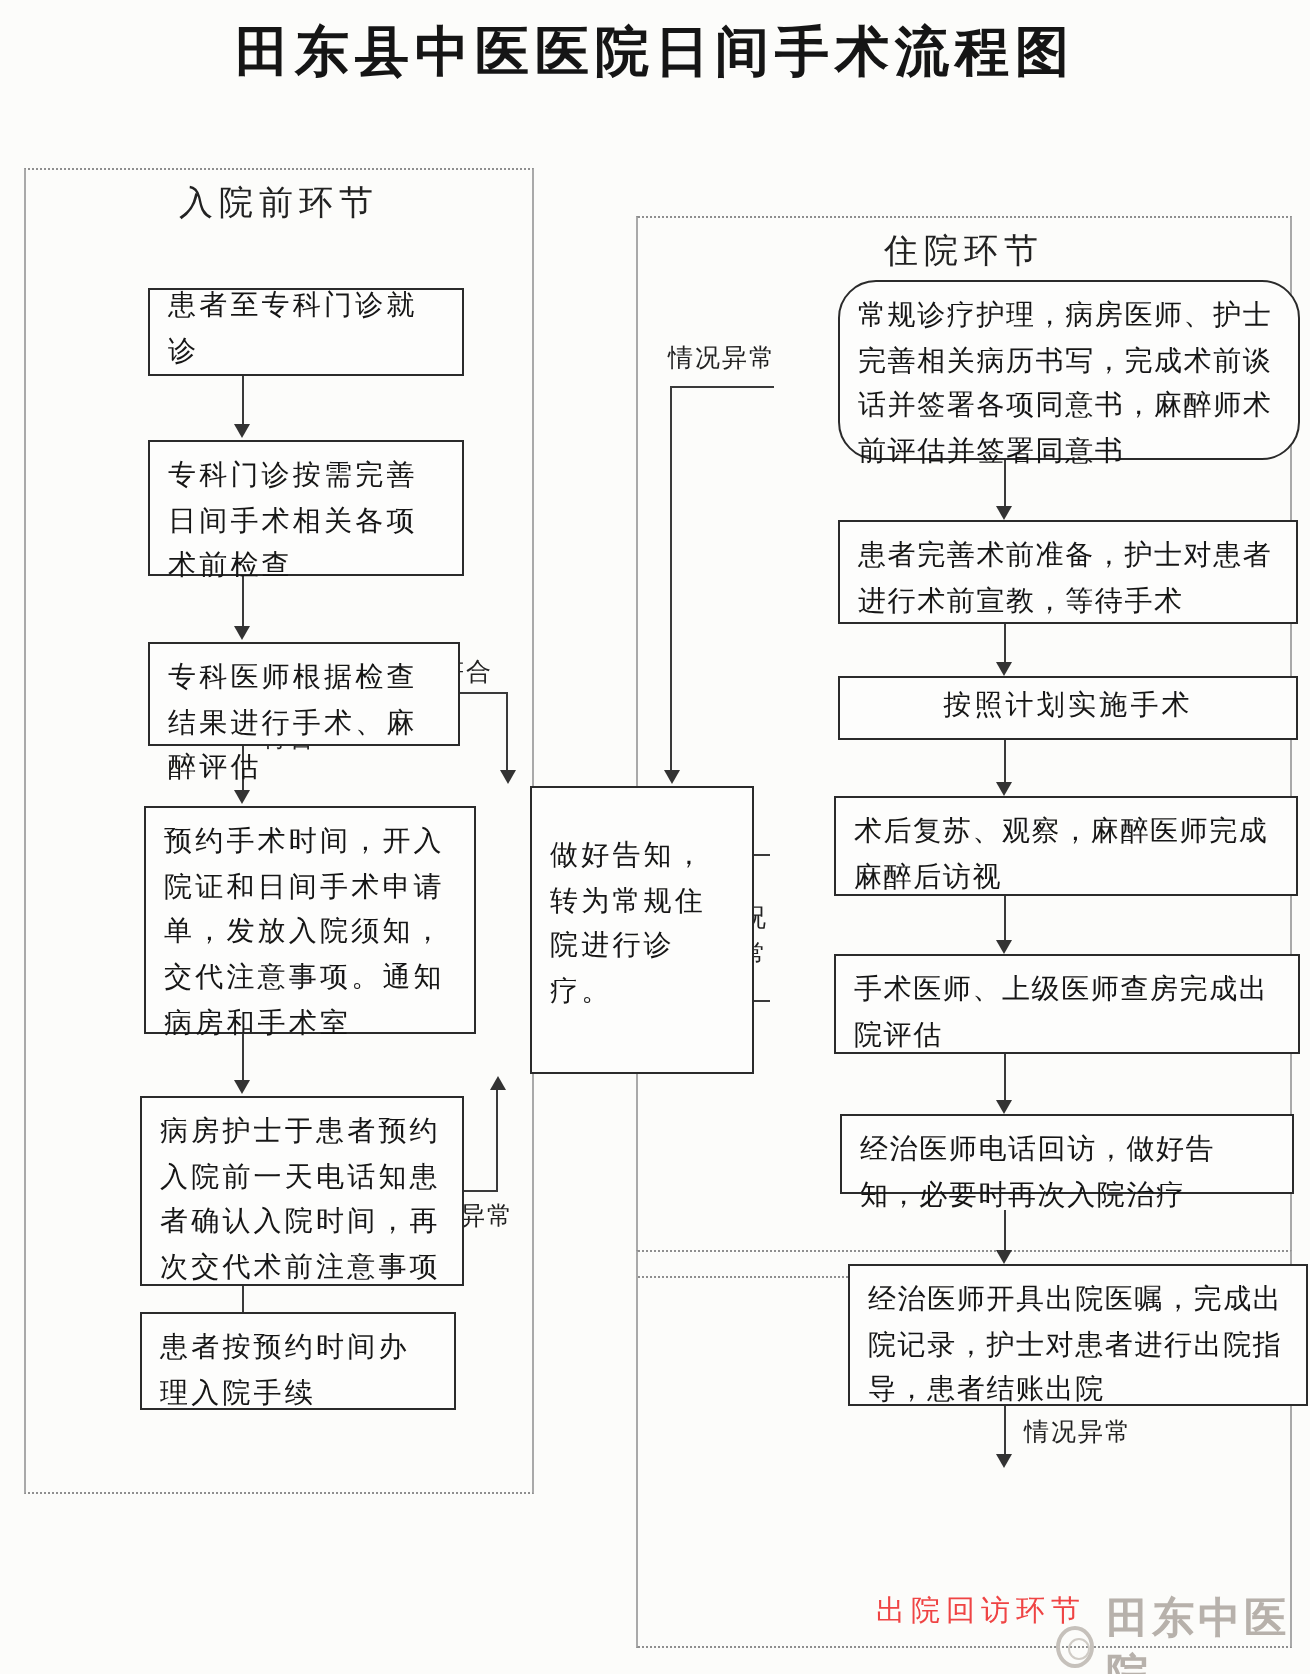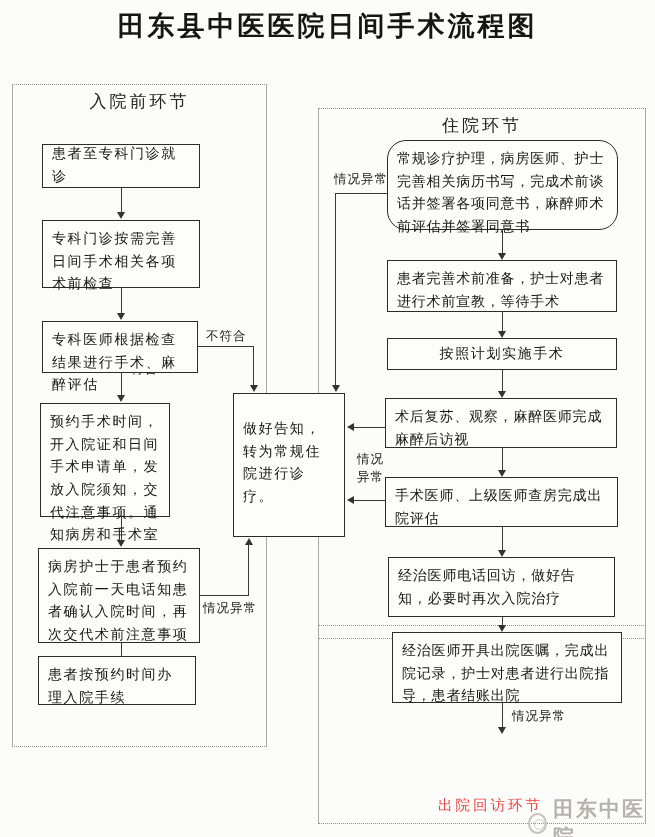--- a/index.html
+++ b/index.html
@@ -40,20 +40,21 @@
   }
   .box{
     position:absolute;
     border:1.5px solid #2b2b2b;
     background:#fdfdfc;
     box-sizing:border-box;
     padding:7px 9px;
     font-size:14px;line-height:1.62;letter-spacing:1.6px;
     color:#161616;
     z-index:4;
+    margin-left:32px;
   }
   .box.center{
     display:flex;align-items:center;justify-content:center;
     text-align:center;padding:4px 6px;
   }
   .box.vcenter{display:flex;align-items:center;}
   .vline,.hline{position:absolute;background:#3a3a3a;z-index:2;}
   .vline{width:1px;}
   .hline{height:1px;}
   .ah{position:absolute;width:0;height:0;z-index:3;}
@@ -96,32 +97,32 @@
   <div class="section-label-bottom" style="left:438px;top:796px;">出院回访环节</div>
 
   <div class="watermark" style="left:528px;top:795px;">
     <span class="wm-circle"></span>
     <span class="wm-text">田东中医院</span>
   </div>
 
   <div class="box vcenter" style="left:42px;top:144px;width:158px;height:44px;">患者至专科门诊就诊</div>
   <div class="box" style="left:42px;top:220px;width:158px;height:68px;">专科门诊按需完善日间手术相关各项术前检查</div>
   <div class="box" style="left:42px;top:321px;width:156px;height:52px;">专科医师根据检查结果进行手术、麻醉评估</div>
-  <div class="box" style="left:40px;top:403px;width:130px;height:114px;">预约手术时间，开入院证和日间手术申请单，发放入院须知，交代注意事项。通知病房和手术室</div>
+  <div class="box" style="left:40px;top:403px;width:166px;height:114px;">预约手术时间，开入院证和日间手术申请单，发放入院须知，交代注意事项。通知病房和手术室</div>
   <div class="box" style="left:38px;top:548px;width:162px;height:95px;">病房护士于患者预约入院前一天电话知患者确认入院时间，再次交代术前注意事项</div>
   <div class="box" style="left:38px;top:656px;width:158px;height:49px;">患者按预约时间办理入院手续</div>
 
   <div class="box" style="left:233px;top:393px;width:112px;height:144px;padding-top:24px;">做好告知，转为常规住院进行诊疗。</div>
 
   <div class="box" style="left:387px;top:140px;width:231px;height:90px;letter-spacing:0.8px;border-radius:19px;">常规诊疗护理，病房医师、护士完善相关病历书写，完成术前谈话并签署各项同意书，麻醉师术前评估并签署同意书</div>
   <div class="box" style="left:387px;top:260px;width:230px;height:52px;letter-spacing:0.8px;">患者完善术前准备，护士对患者进行术前宣教，等待手术</div>
   <div class="box center" style="left:387px;top:338px;width:230px;height:32px;">按照计划实施手术</div>
   <div class="box" style="left:385px;top:398px;width:232px;height:50px;letter-spacing:0.8px;">术后复苏、观察，麻醉医师完成麻醉后访视</div>
   <div class="box" style="left:385px;top:477px;width:233px;height:50px;letter-spacing:0.8px;">手术医师、上级医师查房完成出院评估</div>
-  <div class="box" style="left:388px;top:557px;width:227px;height:60px;letter-spacing:0.8px;">经治医师电话回访，做好告知，必要时再次入院治疗</div>
+  <div class="box" style="left:388px;top:557px;width:227px;height:40px;letter-spacing:0.8px;">经治医师电话回访，做好告知，必要时再次入院治疗</div>
   <div class="box" style="left:392px;top:632px;width:230px;height:71px;letter-spacing:0.8px;">经治医师开具出院医嘱，完成出院记录，护士对患者进行出院指导，患者结账出院</div>
 
   <div class="vline" style="left:121px;top:188px;height:24px;"></div>
   <div class="ah ah-down" style="left:117px;top:212px;"></div>
 
   <div class="vline" style="left:121px;top:288px;height:25px;"></div>
   <div class="ah ah-down" style="left:117px;top:313px;"></div>
 
   <div class="vline" style="left:121px;top:373px;height:22px;"></div>
   <div class="ah ah-down" style="left:117px;top:395px;"></div>

